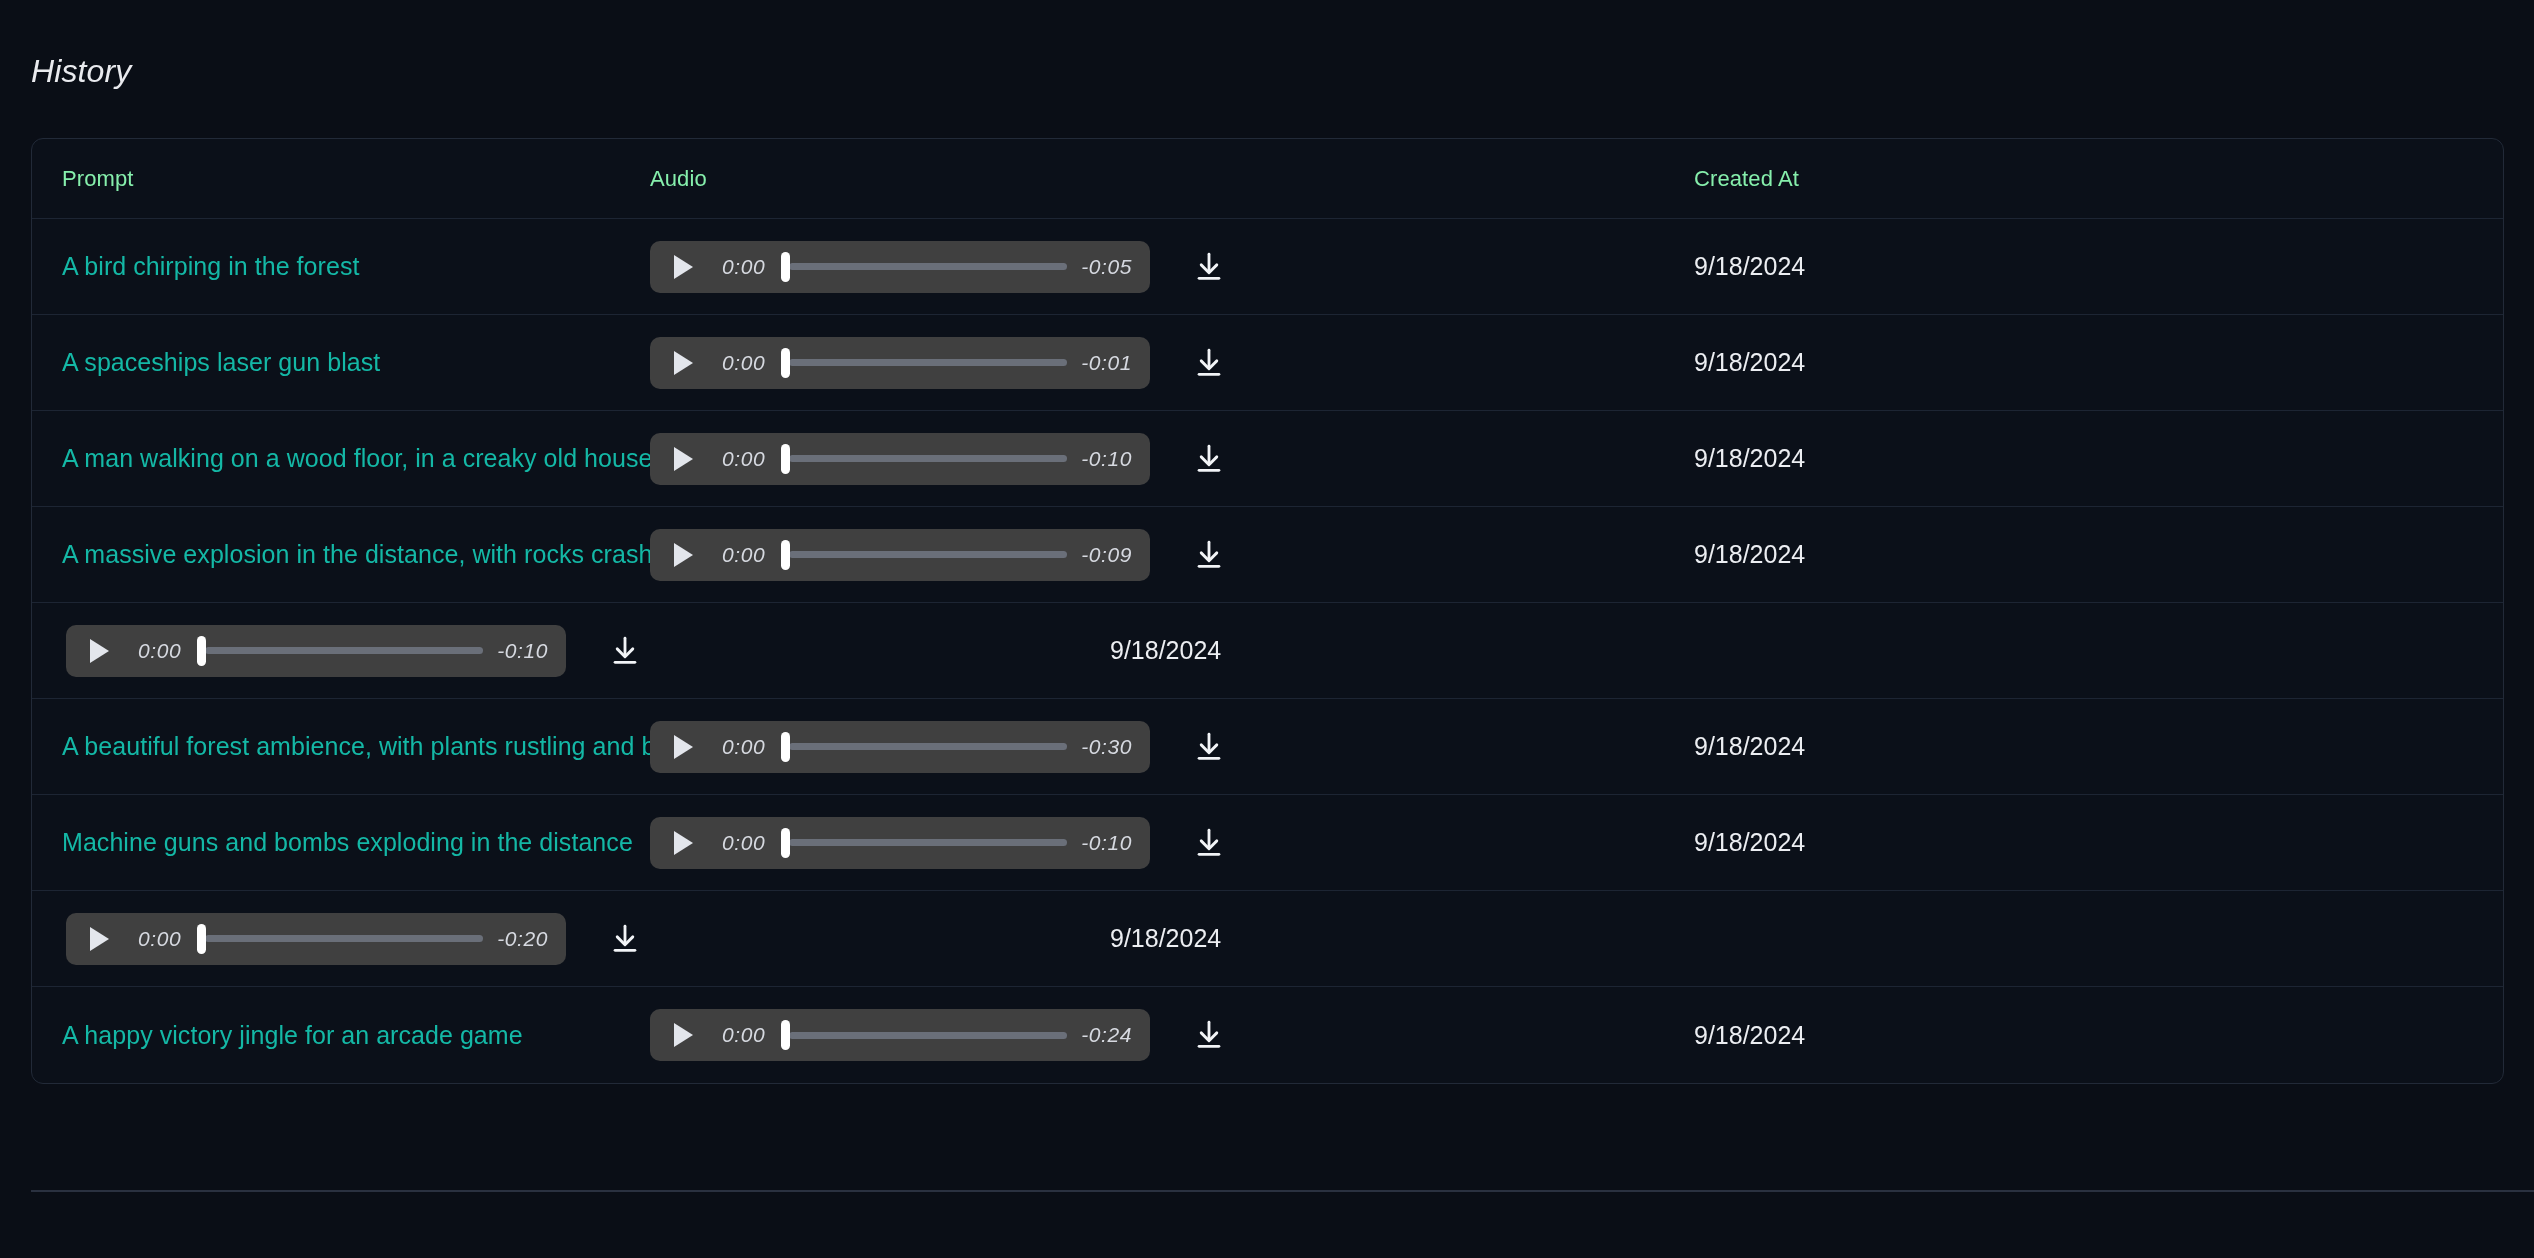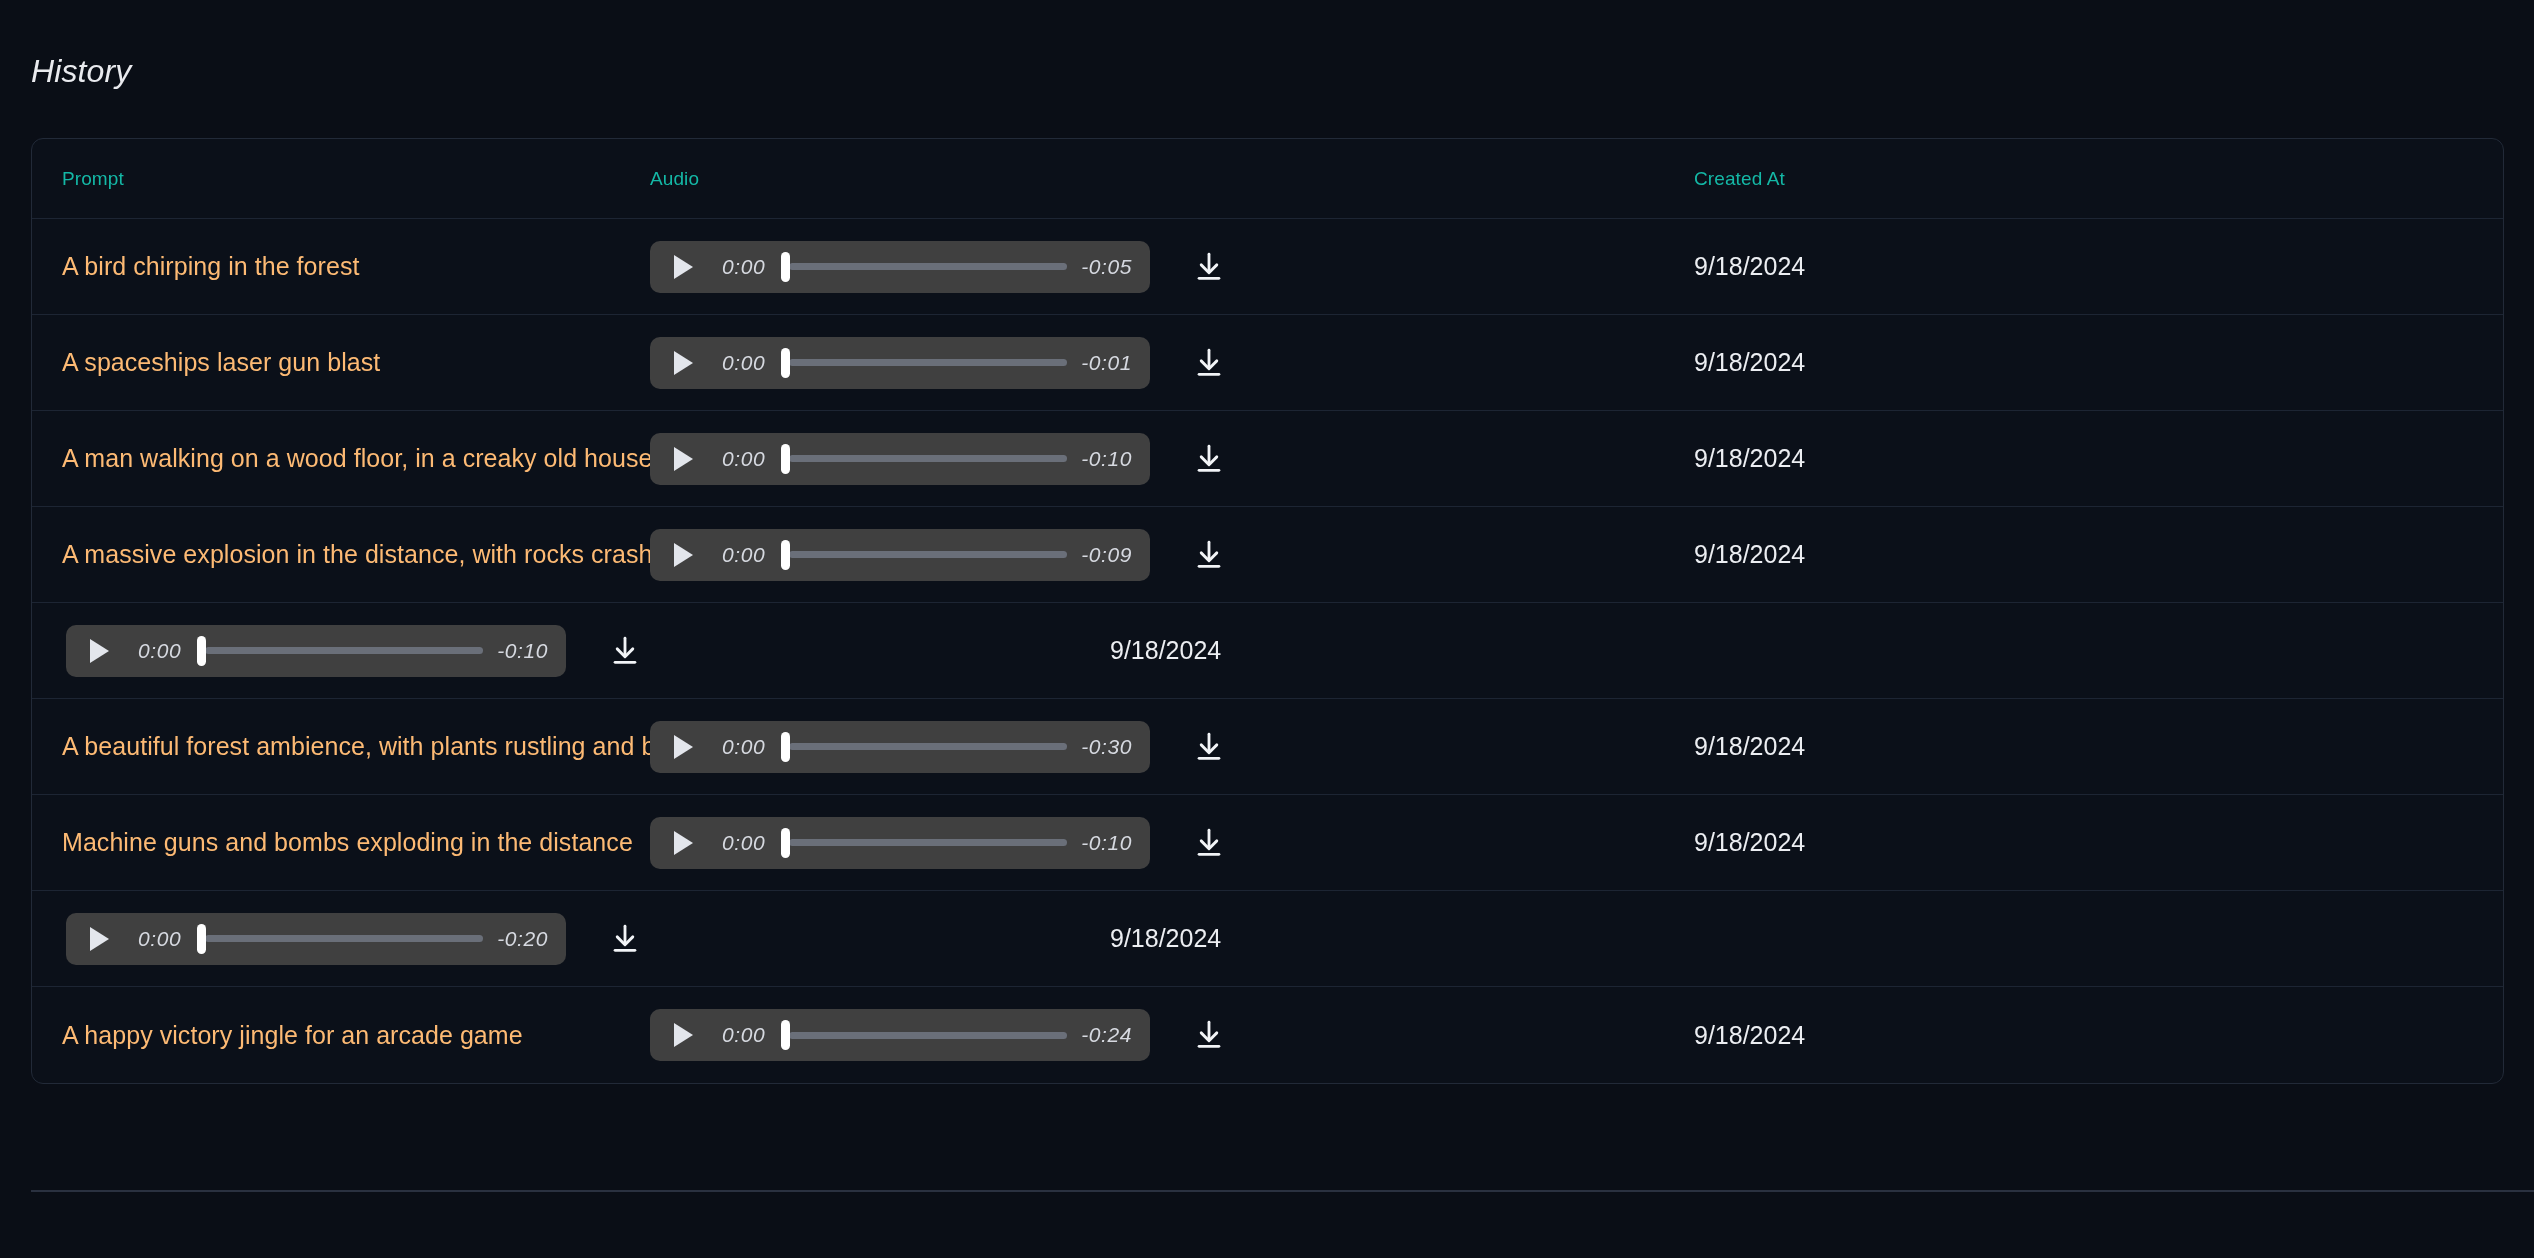--- a/index.html
+++ b/index.html
@@ -83,28 +83,28 @@
     box-sizing: border-box;
     margin-left: 34px;
   }
   .col-created {
     flex: 1 1 auto;
     padding-left: 34px;
     box-sizing: border-box;
   }
 
   .th {
-    font-size: 19px;
-    color: #14b8a6;
+    font-size: 22px;
+    color: #86efac;
     font-weight: 400;
     letter-spacing: 0.1px;
   }
   .td-prompt {
     font-size: 25px;
-    color: #fdba74;
+    color: #14b8a6;
     font-weight: 400;
     white-space: nowrap;
     letter-spacing: 0.05px;
   }
   .td-created {
     font-size: 25px;
     color: #eceef2;
     font-weight: 400;
     white-space: nowrap;
   }

